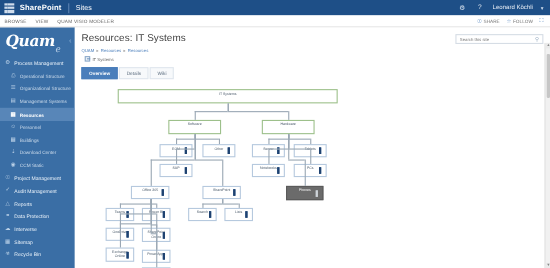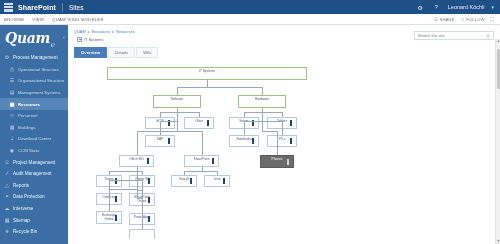--- a/index.html
+++ b/index.html
@@ -274,20 +274,21 @@
     </div>
   </div>
 
   <div class="main">
 
     <div class="searchbox">
       <input type="text" placeholder="Search this site" style="">
       <span class="search-gly">⚲</span>
     </div>
 
+    <div class="page-title">Resources: IT Systems</div>
 
     <div class="crumb">
       <a href="#">QUAM</a>
       <span class="sep">▸</span>
       <a href="#">Resources</a>
       <span class="sep">▸</span>
       <a href="#">Resources</a>
     </div>
 
     <div class="crumb-doc">

